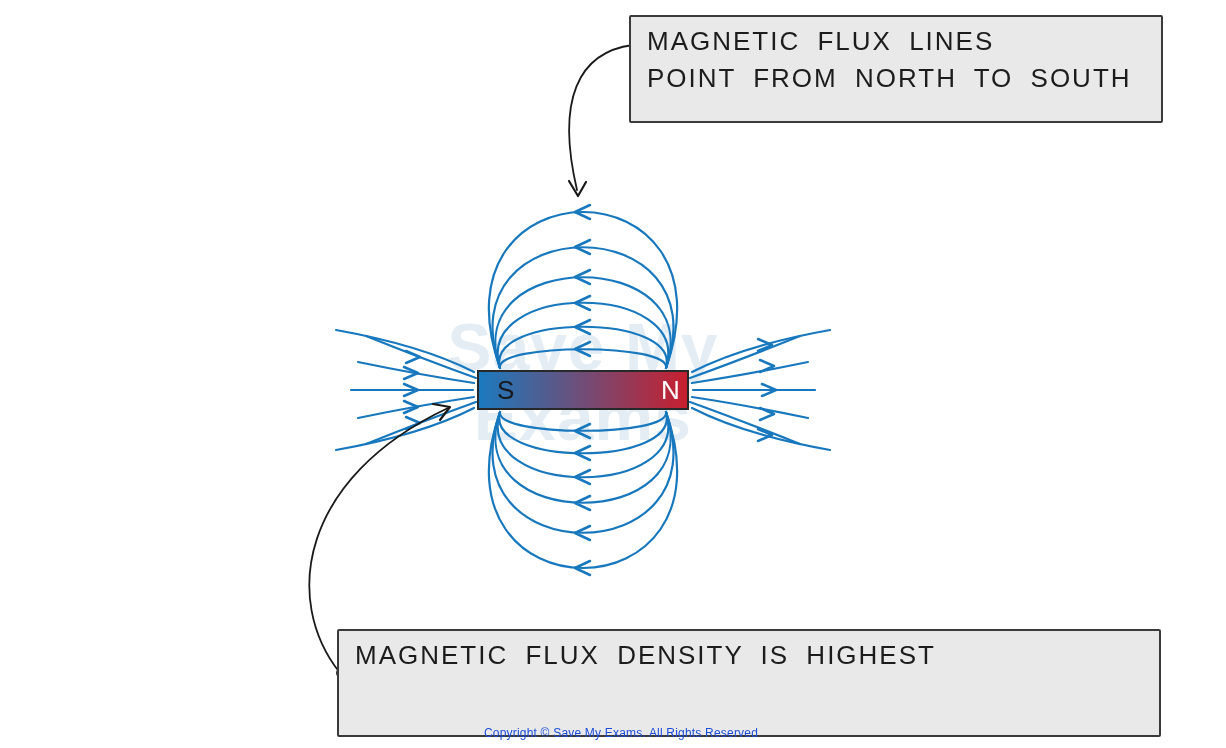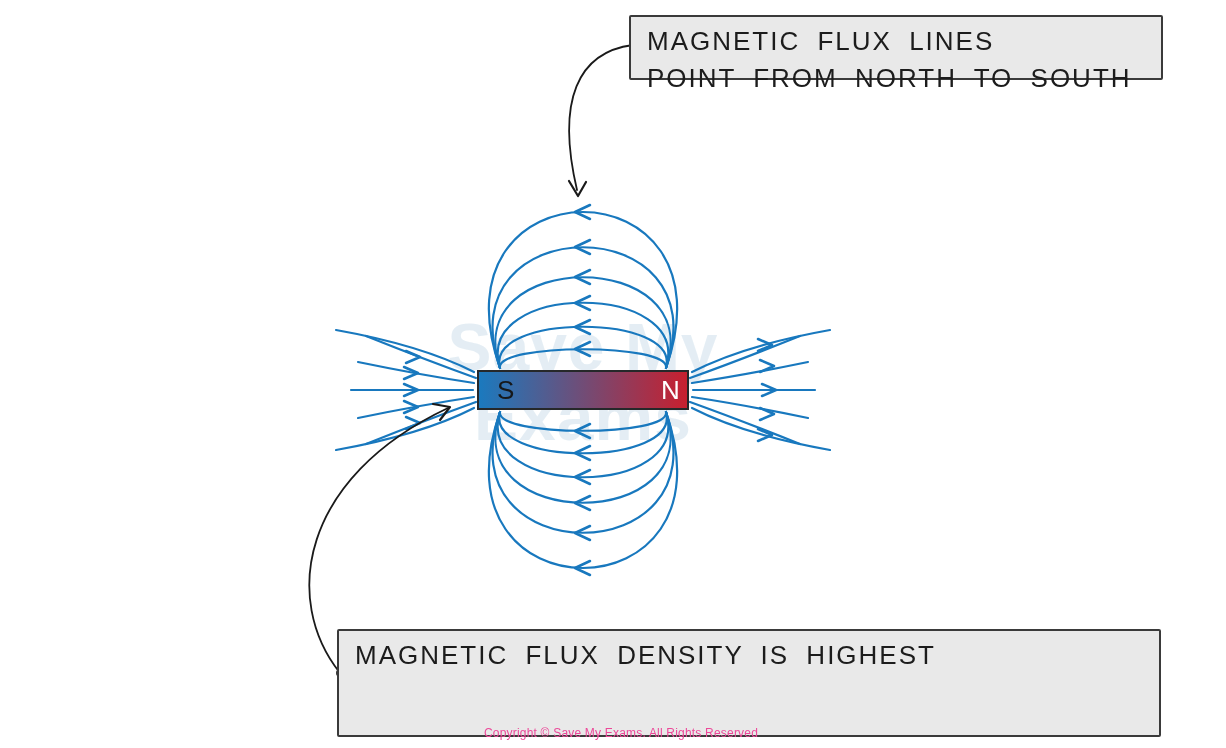--- a/index.html
+++ b/index.html
@@ -5,24 +5,24 @@
   html,body{margin:0;padding:0;width:1226px;height:748px;background:#ffffff;overflow:hidden;
     font-family:"Liberation Sans",sans-serif;}
   .stage{position:relative;width:1226px;height:748px;background:#fff;}
   .watermark{position:absolute;left:583px;top:382px;transform:translate(-50%,-50%);
     text-align:center;font-weight:bold;font-size:66px;line-height:70px;color:#cfe0ec;opacity:.55;
     letter-spacing:1px;z-index:0;white-space:nowrap;}
   svg.diagram{position:absolute;left:0;top:0;z-index:1;}
   .callout{position:absolute;background:#e9e9e9;border:2px solid #3a3a3a;border-radius:2px;
     z-index:2;box-sizing:border-box;padding:6px 14px 0 16px;color:#1c1c1c;}
   .callout .line{font-size:26px;line-height:37px;letter-spacing:2px;word-spacing:8px;white-space:nowrap;}
-  .callout-top{left:629px;top:15px;width:534px;height:65px;}
+  .callout-top{left:629px;top:15px;width:534px;height:108px;}
   .callout-bottom{left:337px;top:629px;width:824px;height:108px;}
   .copyright{position:absolute;left:16px;right:0;bottom:8px;text-align:center;font-size:12px;
-    color:#ec4899;z-index:2;letter-spacing:.2px;}
+    color:#1d4ed8;z-index:2;letter-spacing:.2px;}
 </style>
 </head>
 <body>
 
 <div class="stage">
 
   <div class="watermark">
     <div>Save My</div>
     <div>Exams</div>
   </div>

